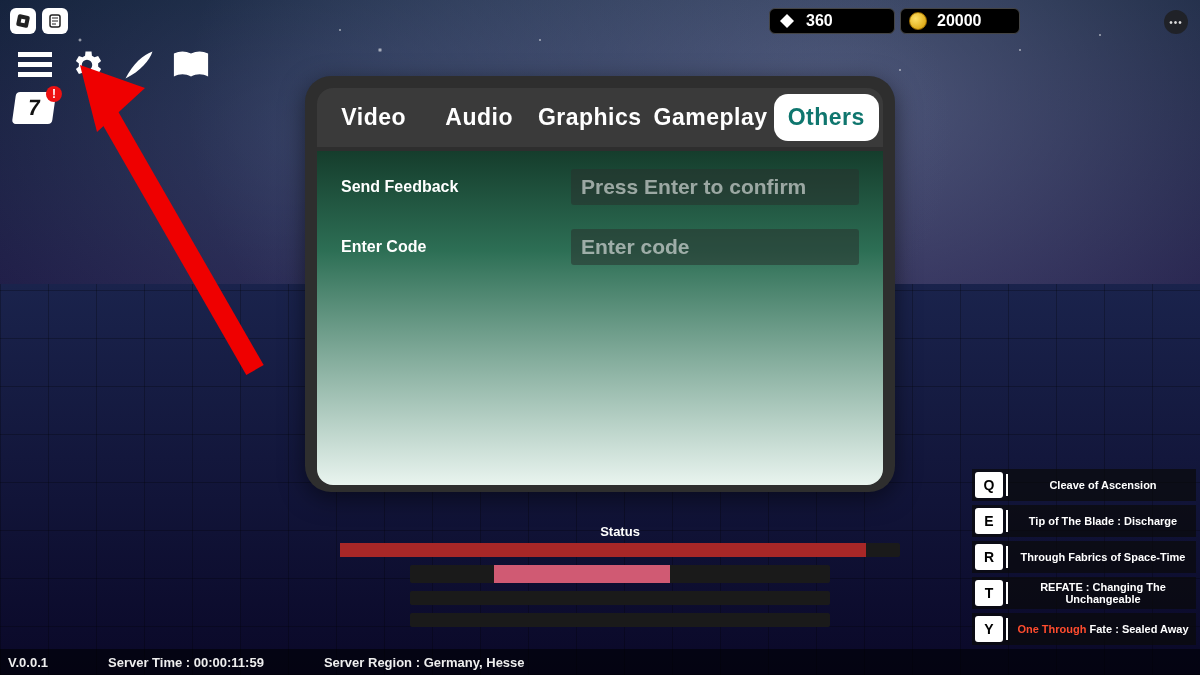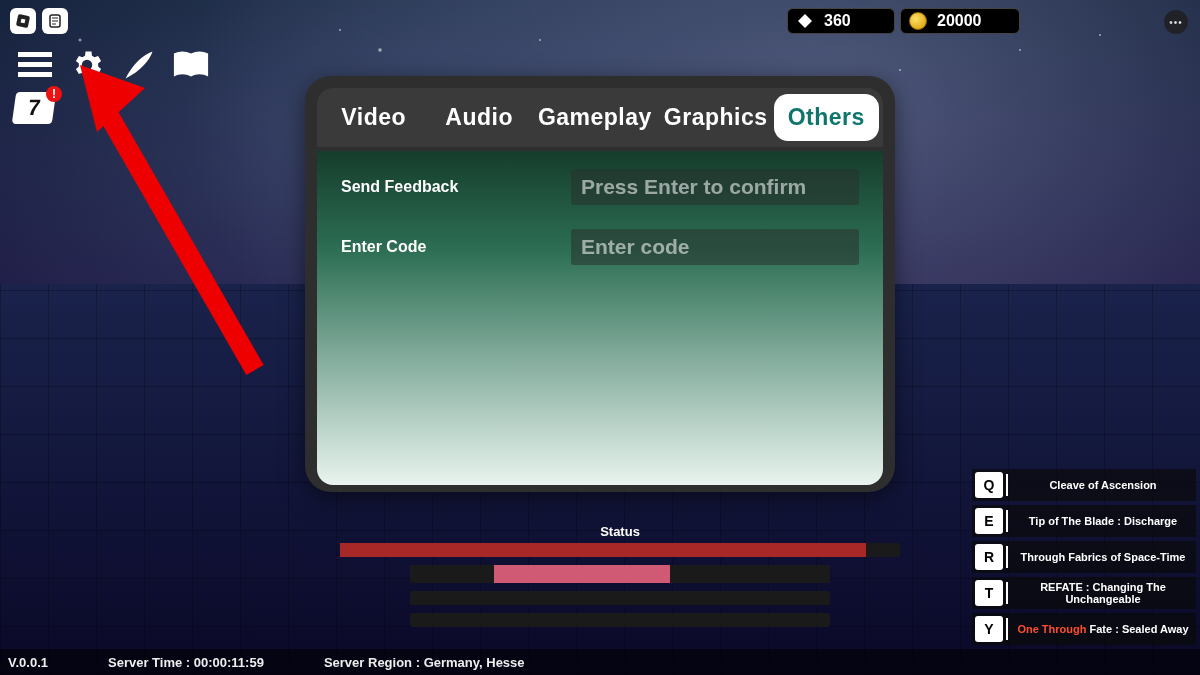--- a/index.html
+++ b/index.html
@@ -88,21 +88,21 @@
   height: 26px;
   background: #000;
   border: 1px solid #444;
   border-radius: 6px;
   display: flex; align-items: center;
   padding: 0 14px 0 8px;
   gap: 10px;
   color: #fff;
   font-weight: 700;
 }
-.currency.gem { right: 305px; width:108px; }
+.currency.gem { right: 305px; width:126px; }
 .currency.gold { right: 180px; width:120px; }
 .curr-icon { width:18px;height:18px;display:flex;align-items:center;justify-content:center; }
 .gold-coin { width:18px;height:18px;border-radius:50%;background:radial-gradient(circle at 35% 35%, #ffe066, #d49b00);border:1px solid #a06f00; }
 
 
 .menu-dot {
   position: absolute; right: 12px; top: 10px;
   width: 24px; height: 24px; border-radius:50%;
   background: rgba(30,30,30,.8);
   display:flex;align-items:center;justify-content:center;
@@ -289,22 +289,22 @@
 <svg class="red-arrow" width="250" height="330" viewBox="0 0 250 330">
   <defs></defs>
   <line x1="210" y1="310" x2="55" y2="40" stroke="#ef0000" stroke-width="20"></line>
   <polygon points="35,5 100,28 52,72" fill="#ef0000"></polygon>
 </svg>
 
 <div class="settings">
   <div class="tabs">
     <div class="tab"><span>Video</span></div>
     <div class="tab"><span>Audio</span></div>
+    <div class="tab"><span>Graphics</span></div>
     <div class="tab"><span>Gameplay</span></div>
-    <div class="tab"><span>Graphics</span></div>
     <div class="tab active"><span>Others</span></div>
   </div>
   <div class="settings-body">
     <div class="row">
       <div class="row-label">Send Feedback</div>
       <div class="row-input">Press Enter to confirm</div>
     </div>
     <div class="row">
       <div class="row-label">Enter Code</div>
       <div class="row-input">Enter code</div>

